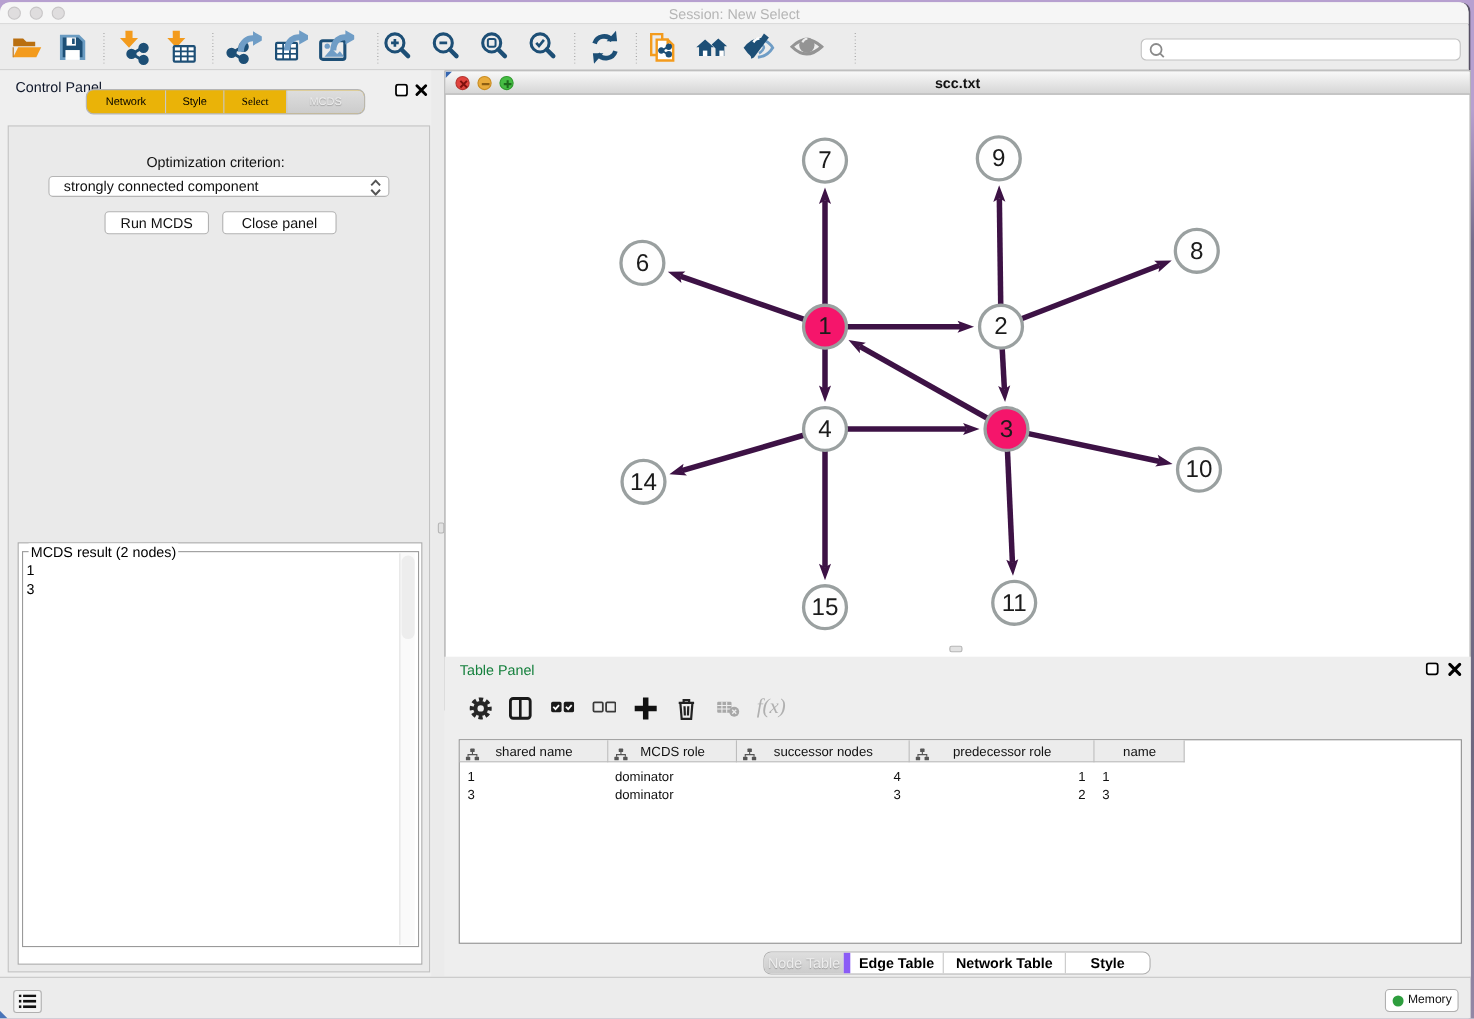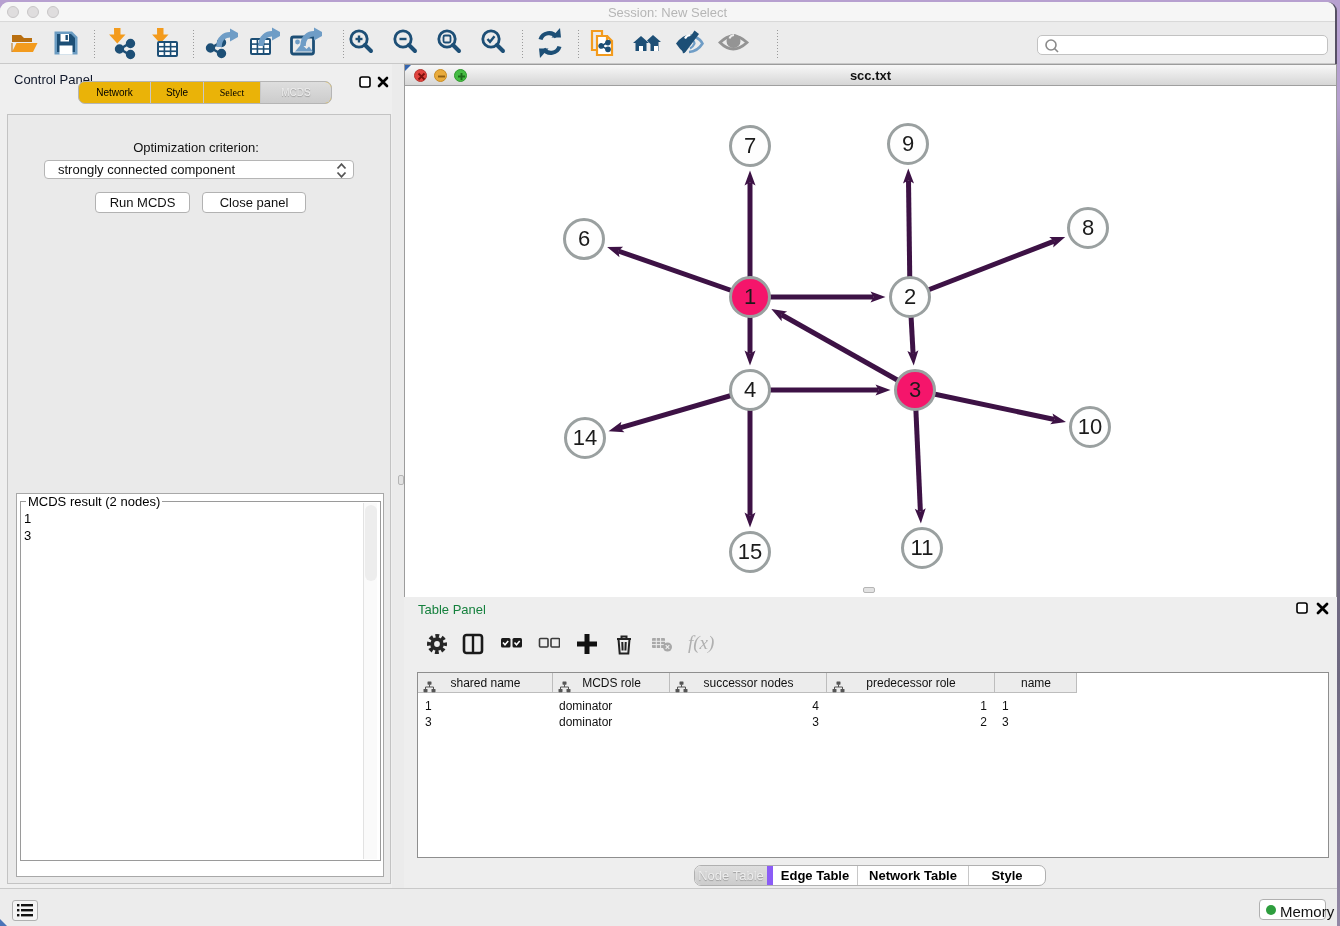--- a/index.html
+++ b/index.html
@@ -410,20 +410,20 @@
           <g fill="#111">
      <rect x="0" y="0" width="2.4" height="2.4"></rect>
             <rect x="4" y="0" width="12" height="2.4"></rect>
      <rect x="0" y="5" width="2.4" height="2.4"></rect>
             <rect x="4" y="5" width="12" height="2.4"></rect>
      <rect x="0" y="10" width="2.4" height="2.4"></rect>
             <rect x="4" y="10" width="12" height="2.4"></rect>
           </g>
         </svg>
    </div>
-   <div class="abs" style="left:1259px;top:10px;width:67px;height:21px;background:#fff;border:1px solid #b0b0b0;border-radius:4px;font-size:15px;color:#111;">
+   <div class="abs" style="left:1259px;top:10px;width:67px;height:21px;background:#fff;border:1px solid #b0b0b0;border-radius:4px;font-size:11px;color:#111;">
      <span style="position:absolute;left:6px;top:5px;width:10px;height:10px;border-radius:50%;background:#2e9e3e;"></span>
      <span style="position:absolute;left:20px;top:3px;">Memory</span>
    </div>
    <svg width="7" height="7" style="position:absolute;left:0;bottom:0;">
         <path d="M0 7 L7 7 L0 0 z" fill="#4a74b8"></path>
       </svg>
  </div>
 </div>
 </body></html>

